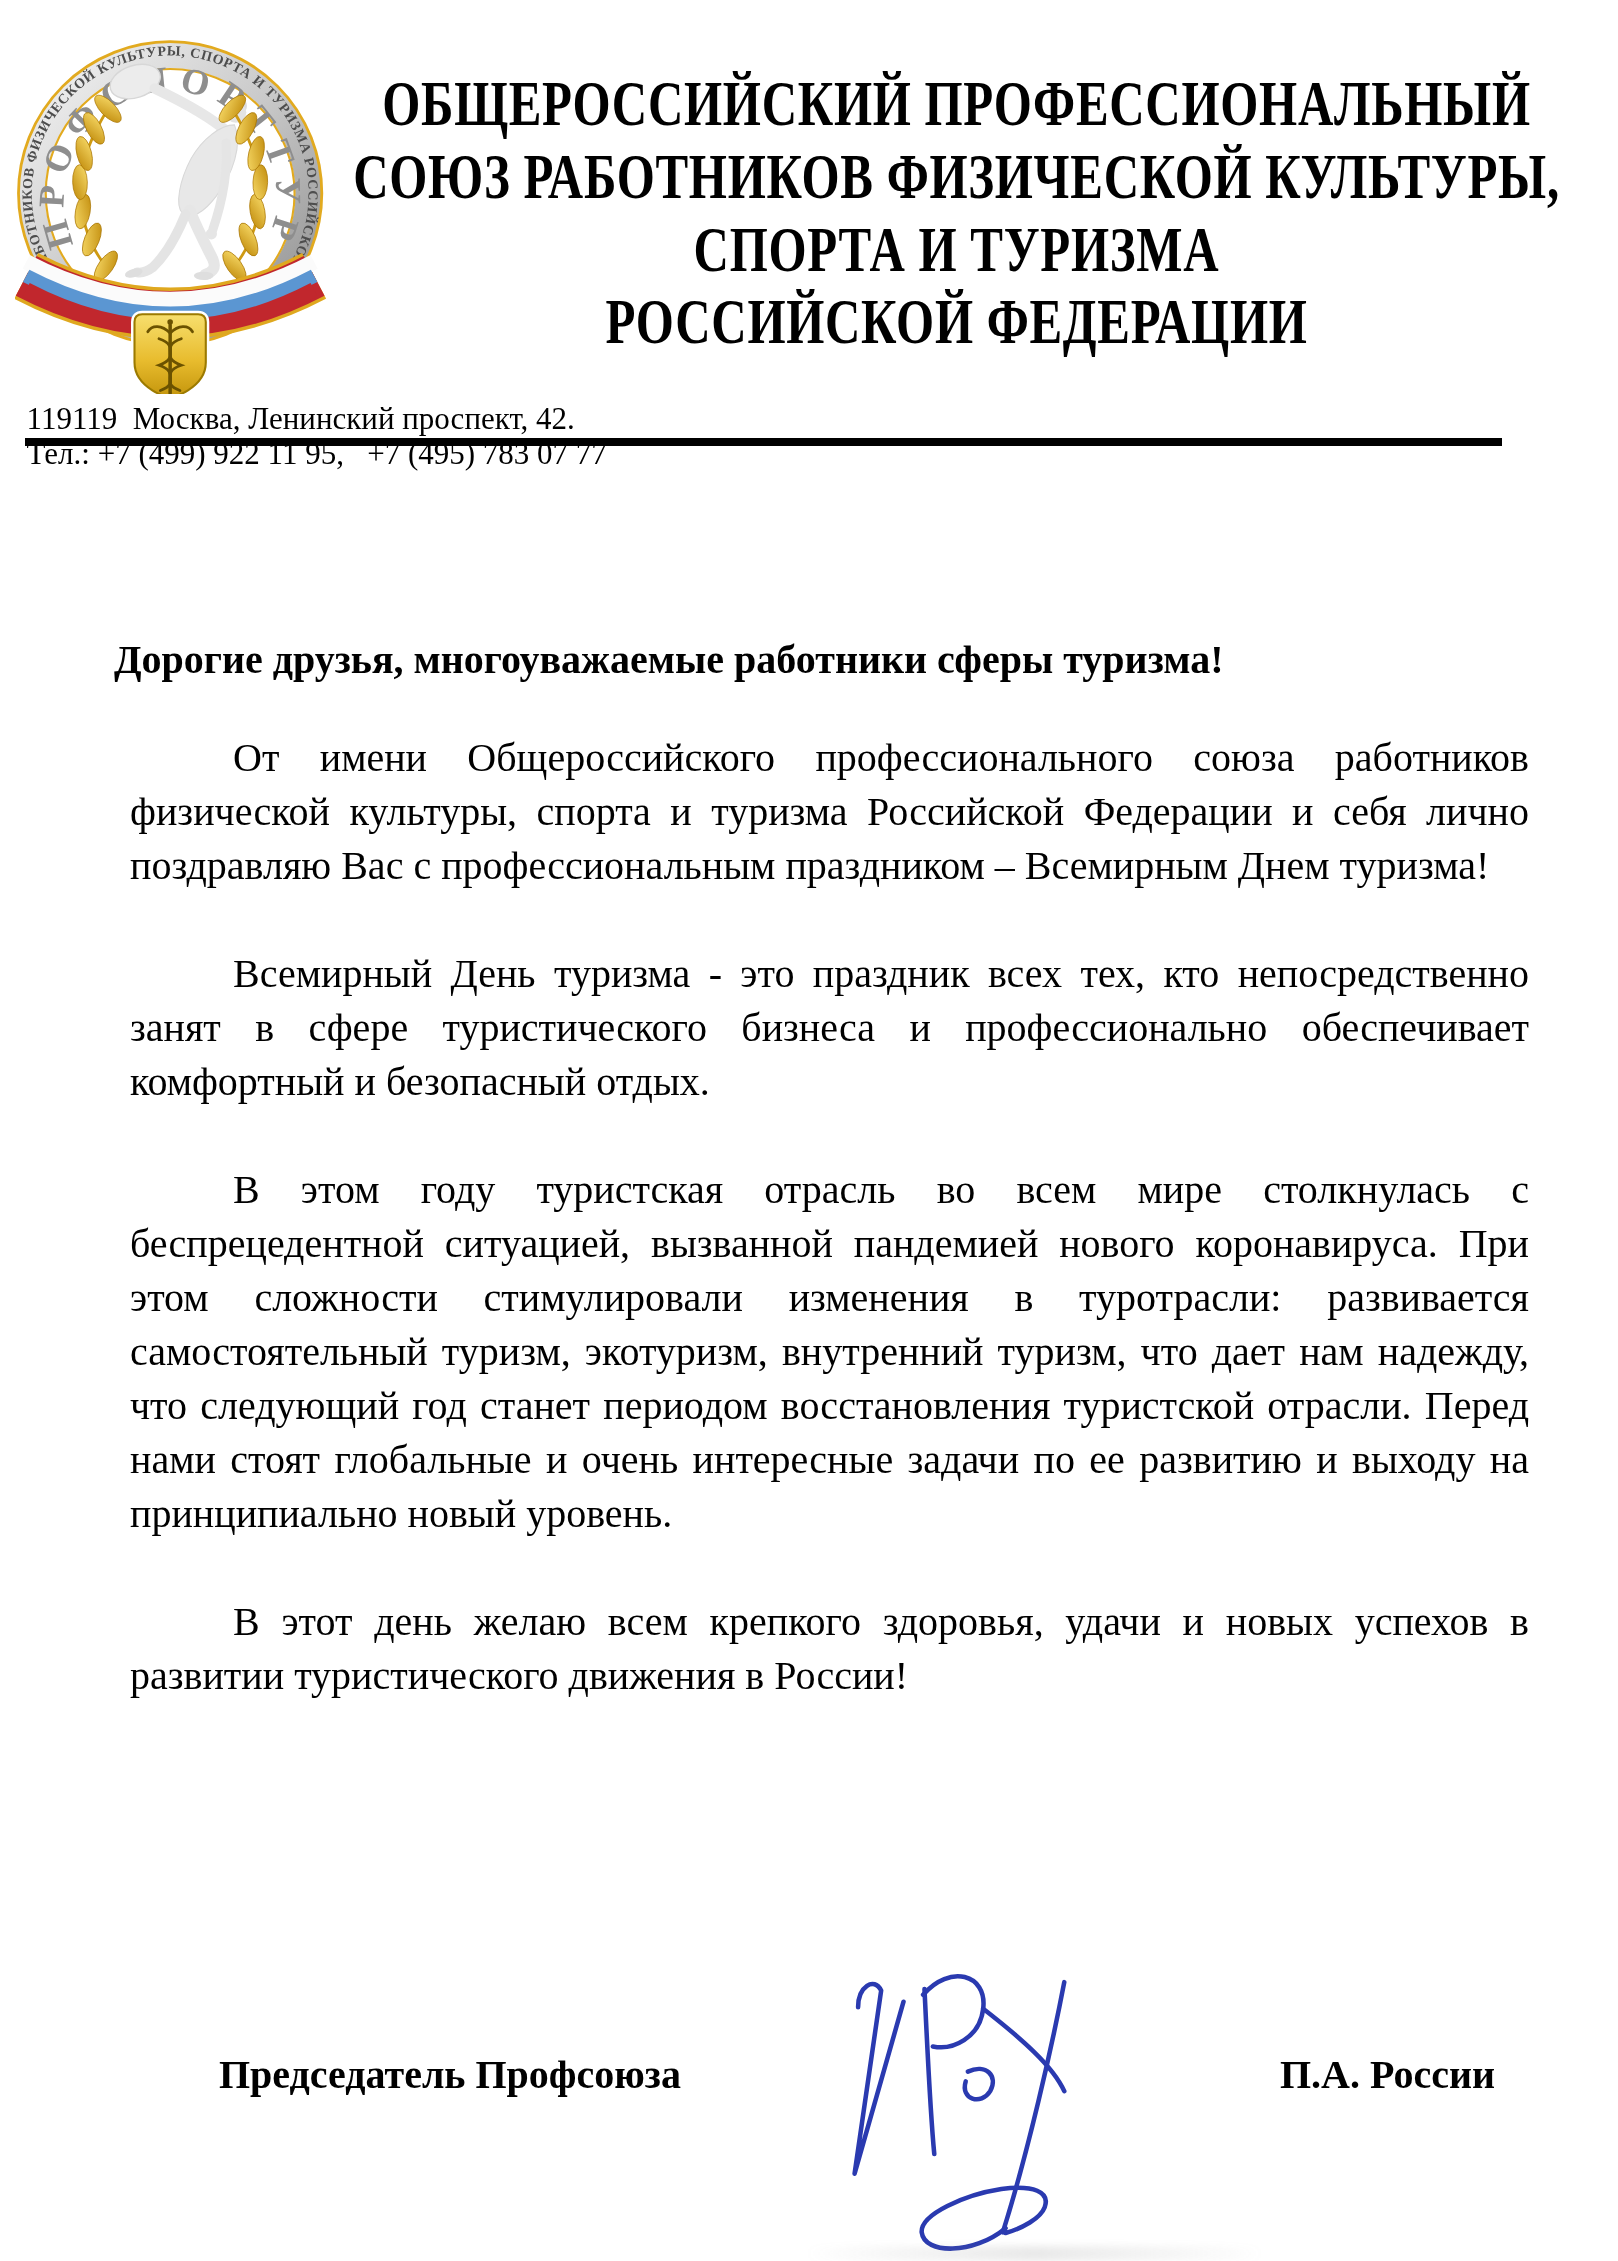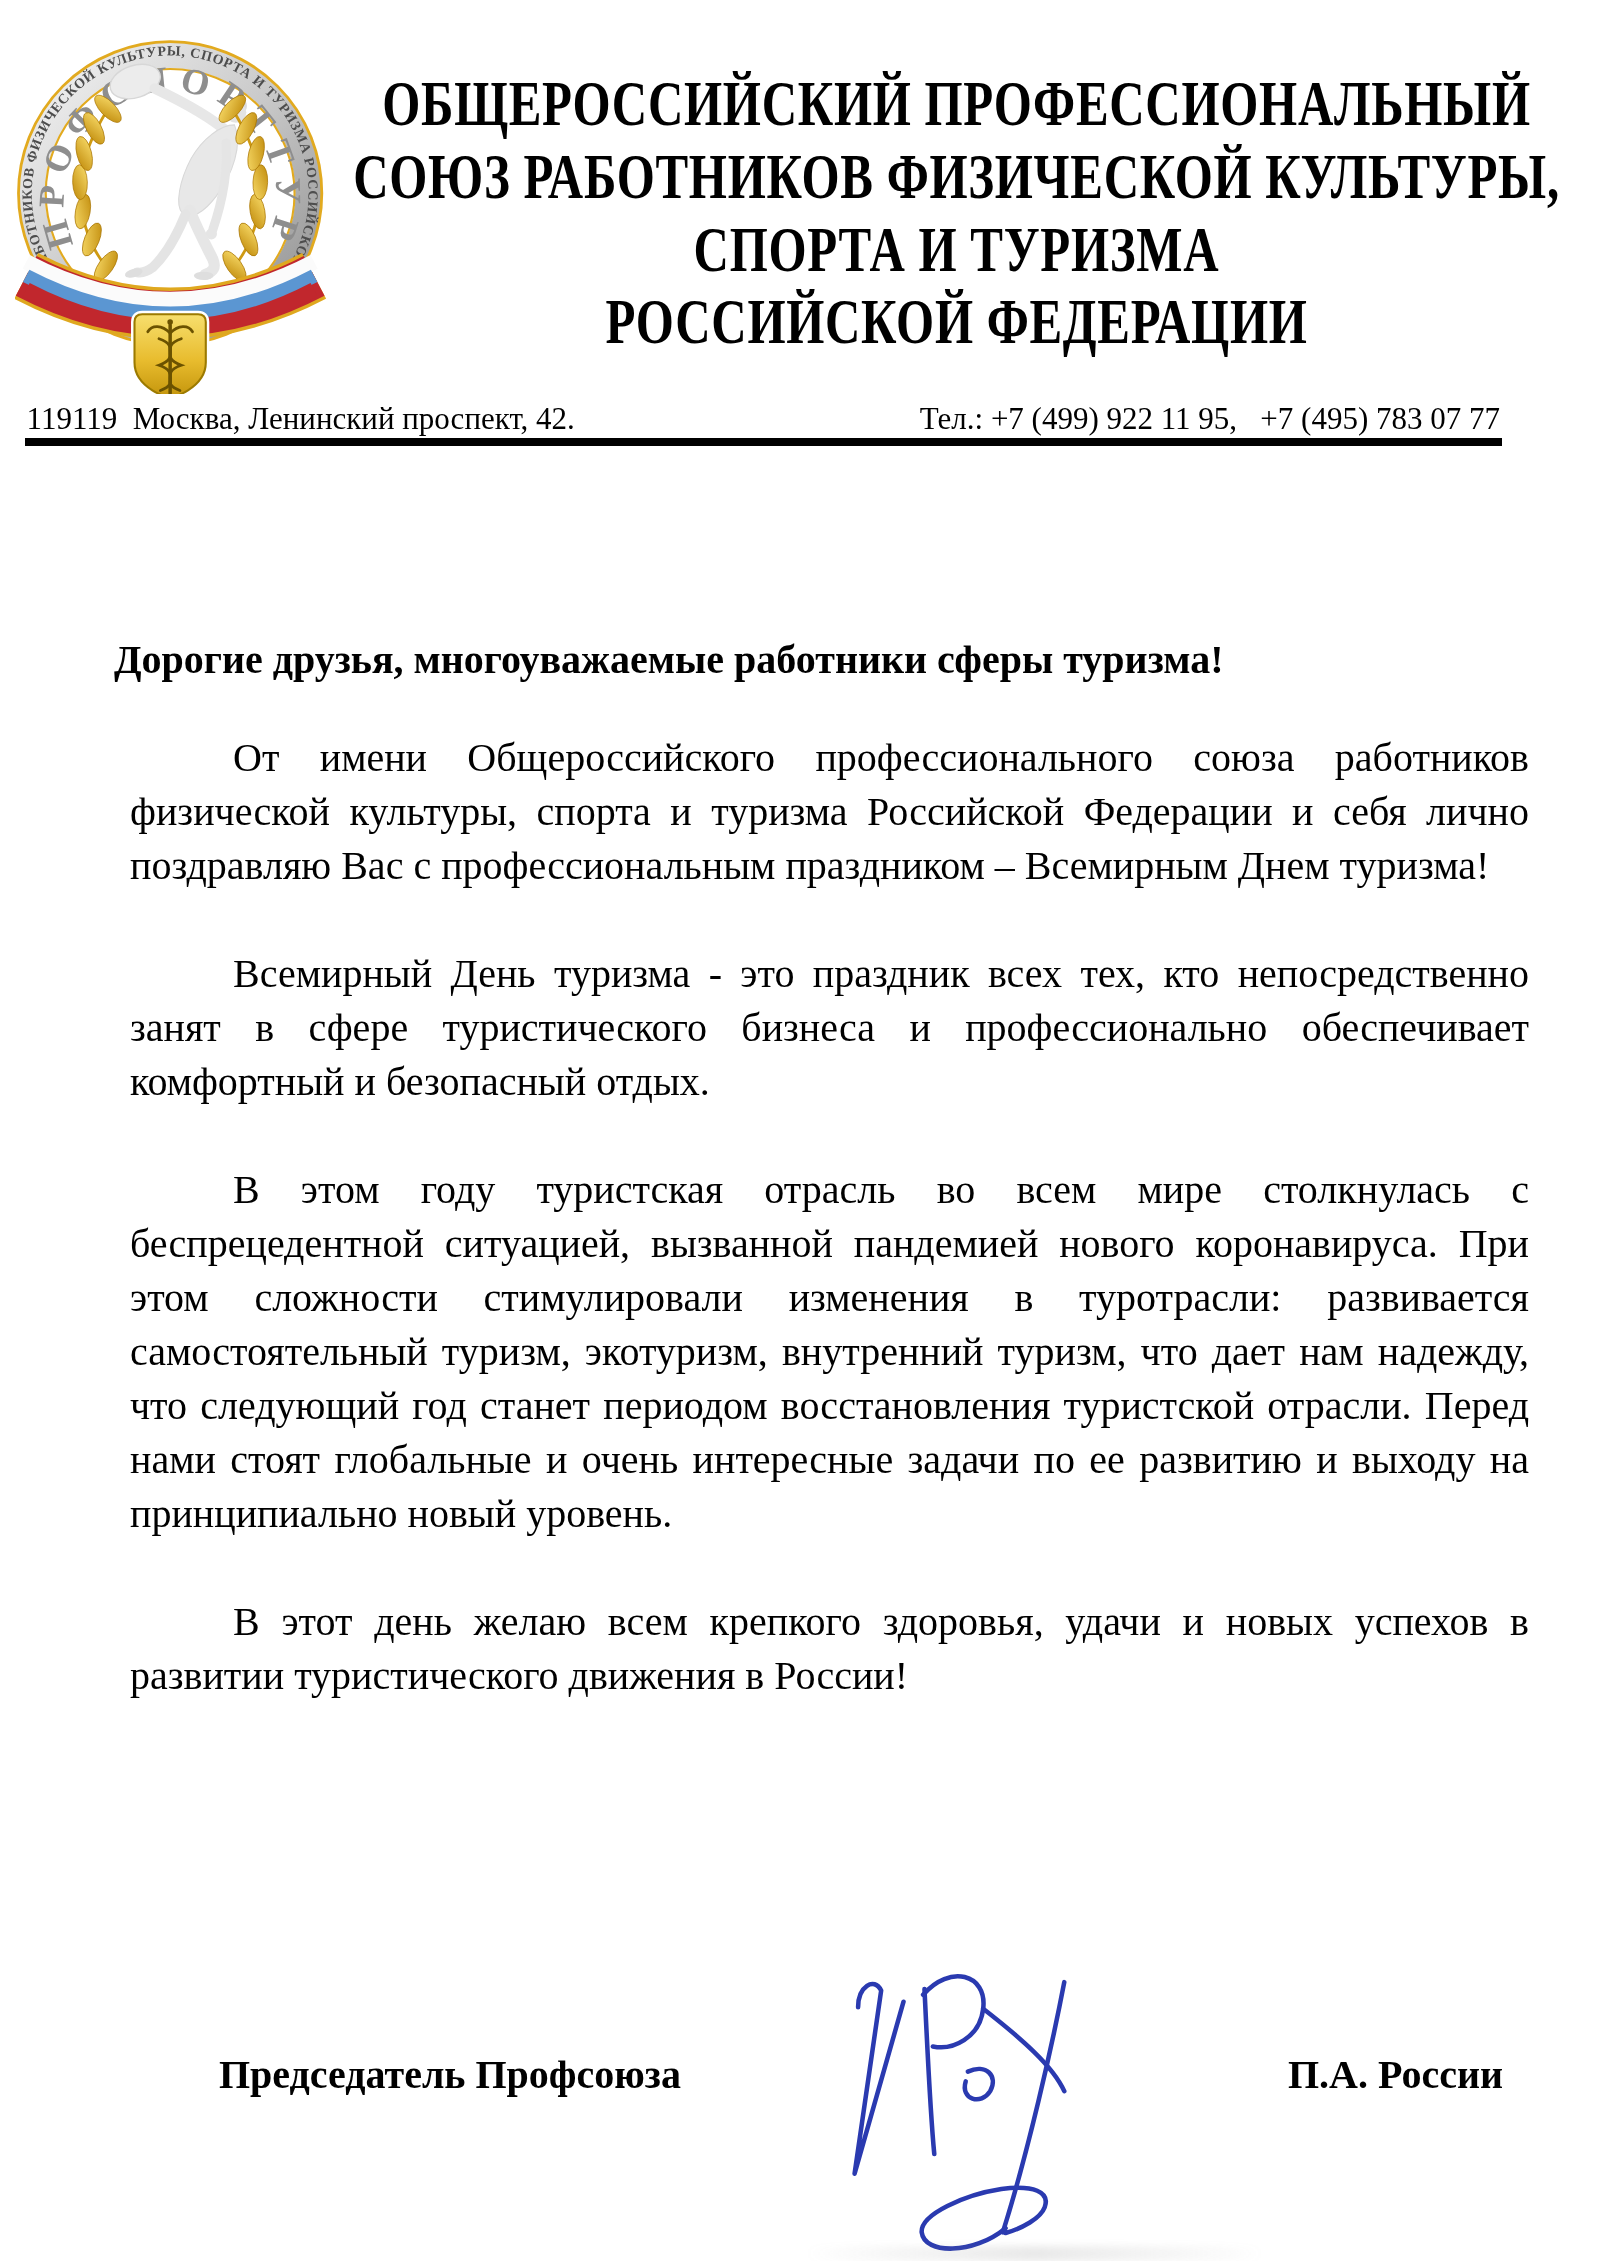--- a/index.html
+++ b/index.html
@@ -37,20 +37,21 @@
 
   .contact-row {
     position: absolute;
     left: 26.6px; right: 119px; top: 401px;
     display: flex;
     justify-content: space-between;
     align-items: baseline;
     font-size: 31px;
     line-height: 35px;
     white-space: pre;
+    flex-direction: column;
   }
   .rule {
     position: absolute;
     left: 25px; top: 438px;
     width: 1477px; height: 8.4px;
     background: #000000;
   }
 
   
   .letter {
@@ -67,21 +68,21 @@
     margin: 0 0 44px 0;
   }
   .letter p {
     margin: 0 0 54px 16px;
     text-indent: 103px;
   }
 
   
   .sig-row {
     position: absolute;
-    left: 219px; right: 116px; top: 2053px;
+    left: 219px; right: 124px; top: 2053px;
     display: flex;
     justify-content: space-between;
     align-items: flex-start;
     font-size: 40px;
     font-weight: bold;
     line-height: 43px;
   }
   .sig-ink {
     position: absolute;
     left: 818px; top: 1943px;

